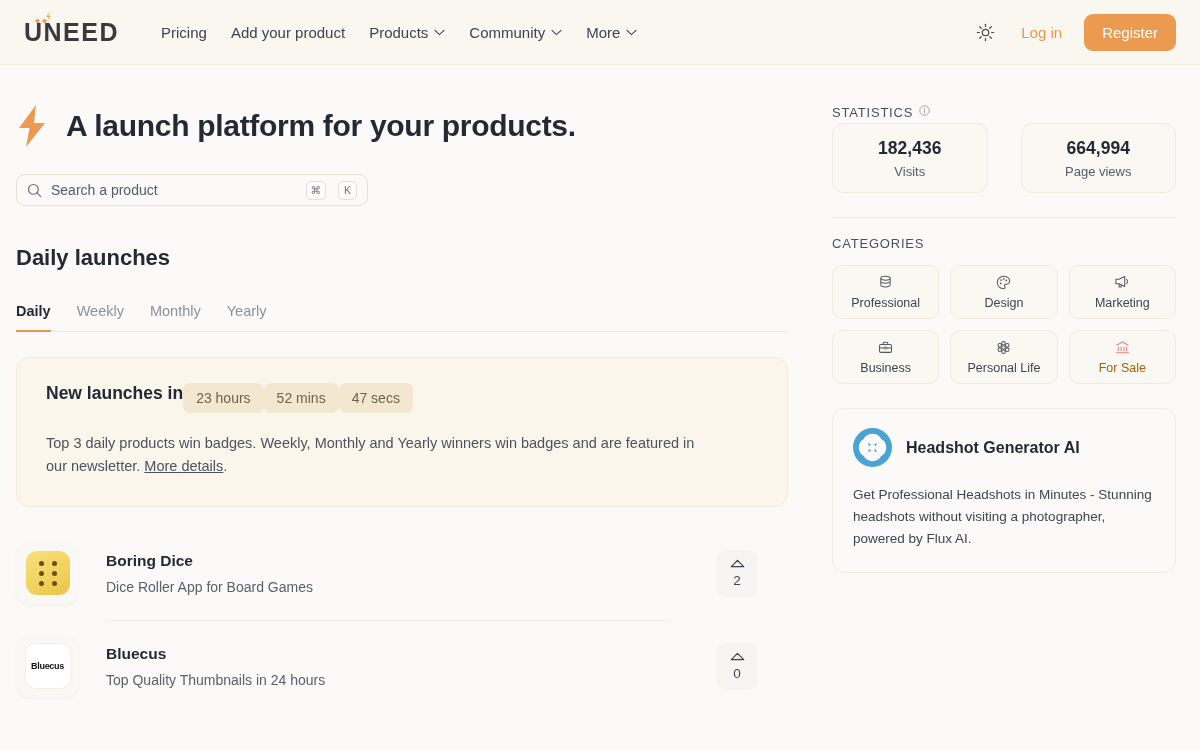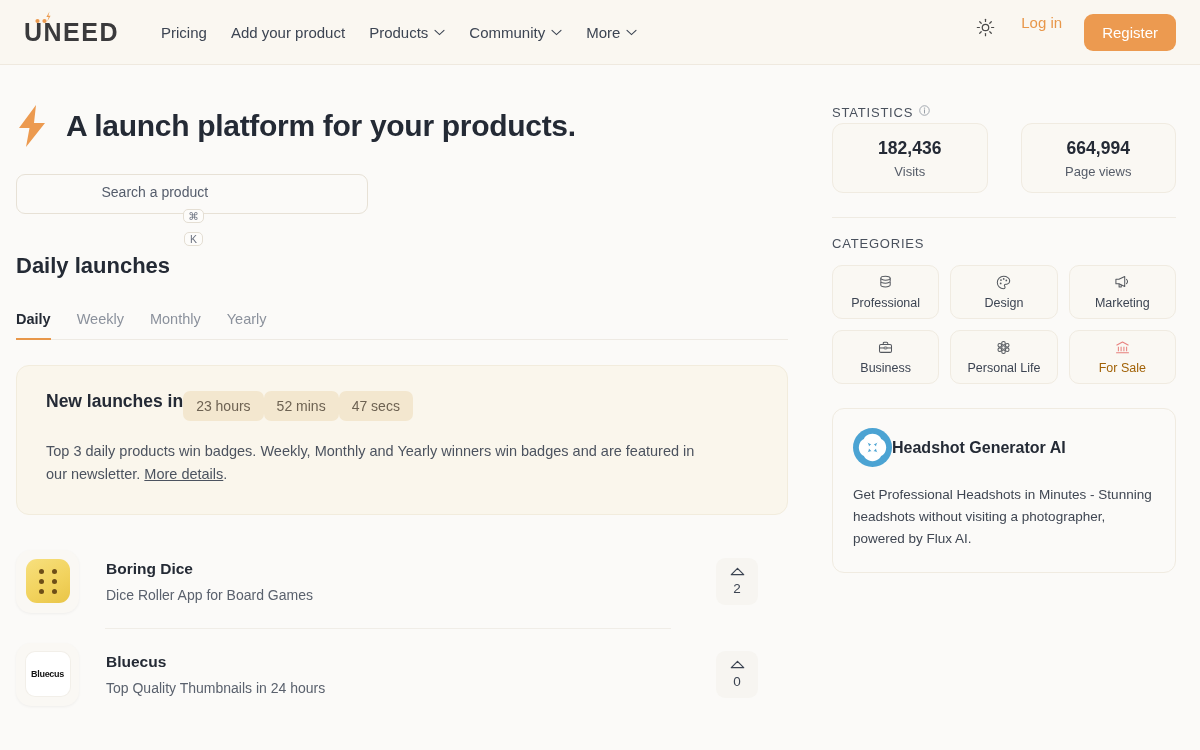--- a/index.html
+++ b/index.html
@@ -30,21 +30,21 @@
 
   .nav { display: flex; align-items: center; gap: 24px; }
   .nav-item {
     font-size: 15px; color: #3c4452; cursor: pointer;
     display: flex; align-items: center; gap: 6px;
     white-space: nowrap;
   }
   .chev { display: block; width: 11px; height: 7px; }
 
   .header-right {
-    margin-left: auto; display: flex; align-items: flex-start; gap: 22px;
+    margin-left: auto; display: flex; align-items: center; gap: 22px;
   }
   .theme-btn {
     width: 28px; height: 28px; display: flex; align-items: center;
     justify-content: center; cursor: pointer; background: none; border: none;
   }
   .login-link { font-size: 15px; color: #e8974a; cursor: pointer; }
   .register-btn {
     background: #ec9a50; color: #ffffff; border: none;
     font-size: 15px; font-family: inherit;
     padding: 10px 18px; border-radius: 9px; cursor: pointer;
@@ -53,26 +53,25 @@
   
   .page { display: flex; padding: 0 16px; gap: 44px; }
   .col-left { width: 772px; flex-shrink: 0; }
   .col-right { width: 344px; flex-shrink: 0; padding-top: 40px; }
 
   
   .hero { display: flex; align-items: center; gap: 18px; margin-top: 39px; }
   .hero h1 { font-size: 30px; font-weight: 700; color: #242a35; letter-spacing: -0.3px; }
 
   .search-box {
-    margin-top: 26px; width: 352px; height: 40px;
+    margin-top: 26px; width: 352px; height: 32px;
     border: 1px solid #e7e1d6; border-radius: 9px;
     background: #fbfaf8;
     display: flex; align-items: center; padding: 0 10px; gap: 9px;
     cursor: text;
-    flex-direction: column;
   }
   .search-input {
     flex: 1; border: none; outline: none; background: transparent;
     font-family: inherit; font-size: 14px; color: #3c4452;
   }
   .search-input::placeholder { color: #545c6b; }
   .kbd {
     min-width: 19px; height: 19px; border: 1px solid #e4ded3;
     border-radius: 5px; background: #fdfcfa;
     font-size: 10.5px; color: #6c7280;
@@ -173,21 +172,21 @@
     height: 54px; display: flex; flex-direction: column;
     align-items: center; justify-content: center; gap: 6px; cursor: pointer;
   }
   .cat-lbl { font-size: 12.5px; color: #3c4452; }
   .cat-card.sale .cat-lbl { color: #a16207; }
 
   .promo {
     margin-top: 24px; border: 1px solid #f0ebe1; border-radius: 12px;
     padding: 19px 20px 22px 20px; background: #fbfaf8; cursor: pointer;
   }
-  .promo-head { display: flex; align-items: center; }
+  .promo-head { display: flex; align-items: center; gap: 14px; }
   .promo-logo { width: 39px; height: 39px; flex-shrink: 0; }
   .promo-title { font-size: 16px; font-weight: 700; color: #242a35; }
   .promo-text { margin-top: 17px; font-size: 13.5px; color: #3f4652; line-height: 1.62; }
 </style>
 </head>
 <body>
 
 <div class="header">
 
   <div class="logo-wrap">

